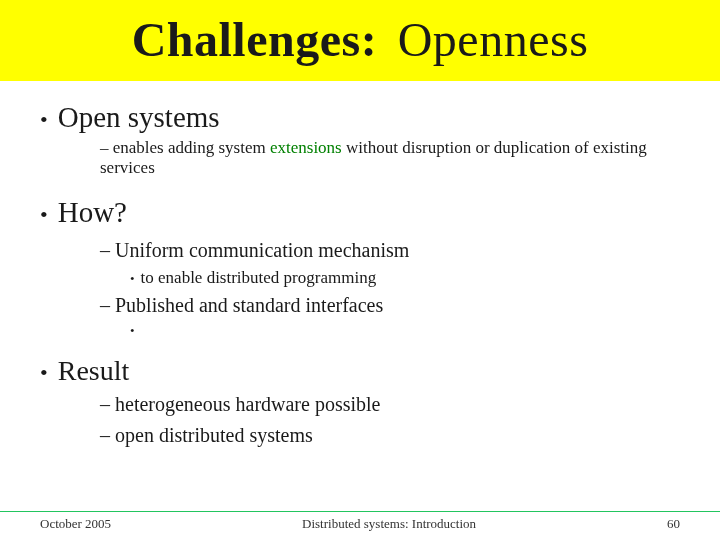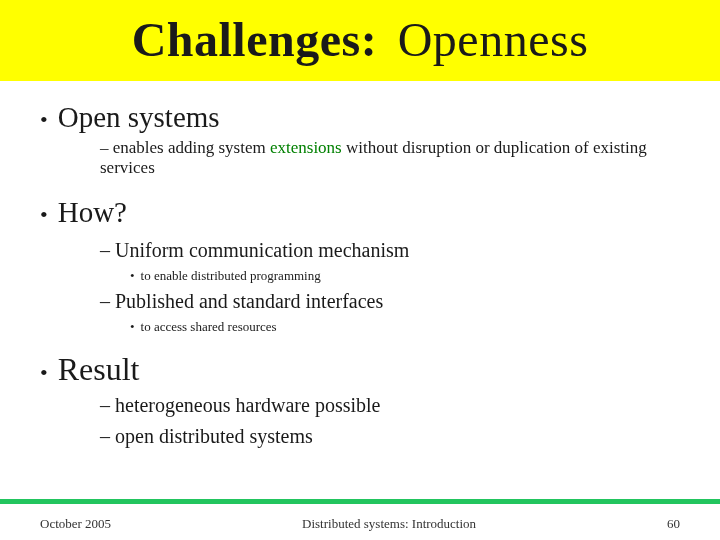--- a/index.html
+++ b/index.html
@@ -91,33 +91,33 @@
       display: flex;
       align-items: baseline;
     }
 
     .sub-sub-item .bullet-small {
       font-size: 13px;
       margin-right: 6px;
     }
 
     .sub-sub-item .sub-sub-text {
-      font-size: 13px;
+      font-size: 17px;
     }
 
     .sub-item-large .sub-text {
       font-size: 20px;
     }
 
     .footer {
-      border-top: 5px solid #22c55e;
+      border-top: 1px solid #22c55e;
       display: flex;
       justify-content: space-between;
       align-items: center;
-      padding: 12px 40px 8px 40px;
+      padding: 4px 40px 8px 40px;
       font-size: 13px;
       color: #333333;
     }
 
     .footer .footer-left,
     .footer .footer-center,
     .footer .footer-right {
       font-size: 13px;
     }
   </style>
@@ -157,26 +157,25 @@
     <div class="sub-sub-item">
       <span class="bullet-small">•</span>
       <span class="sub-sub-text">to enable distributed programming</span>
     </div>
 
     <div class="sub-item sub-item-large" style="margin-top:4px;">
       <span class="sub-text">– Published and standard interfaces</span>
     </div>
     <div class="sub-sub-item">
       <span class="bullet-small">•</span>
-      <span class="sub-sub-text">to access shared resources</span>
     </div>
 
     <div class="bullet-main" style="margin-top:14px;">
       <span class="bullet-dot">•</span>
-      <span class="bullet-text" style="font-size:32px;">Result</span>
+      <span class="bullet-text" style="font-size:28px;">Result</span>
     </div>
 
     <div class="sub-item sub-item-large" style="margin-top:2px;">
       <span class="sub-text">– heterogeneous hardware possible</span>
     </div>
     <div class="sub-item sub-item-large" style="margin-top:4px;">
       <span class="sub-text">– open distributed systems</span>
     </div>
 
   </div>

